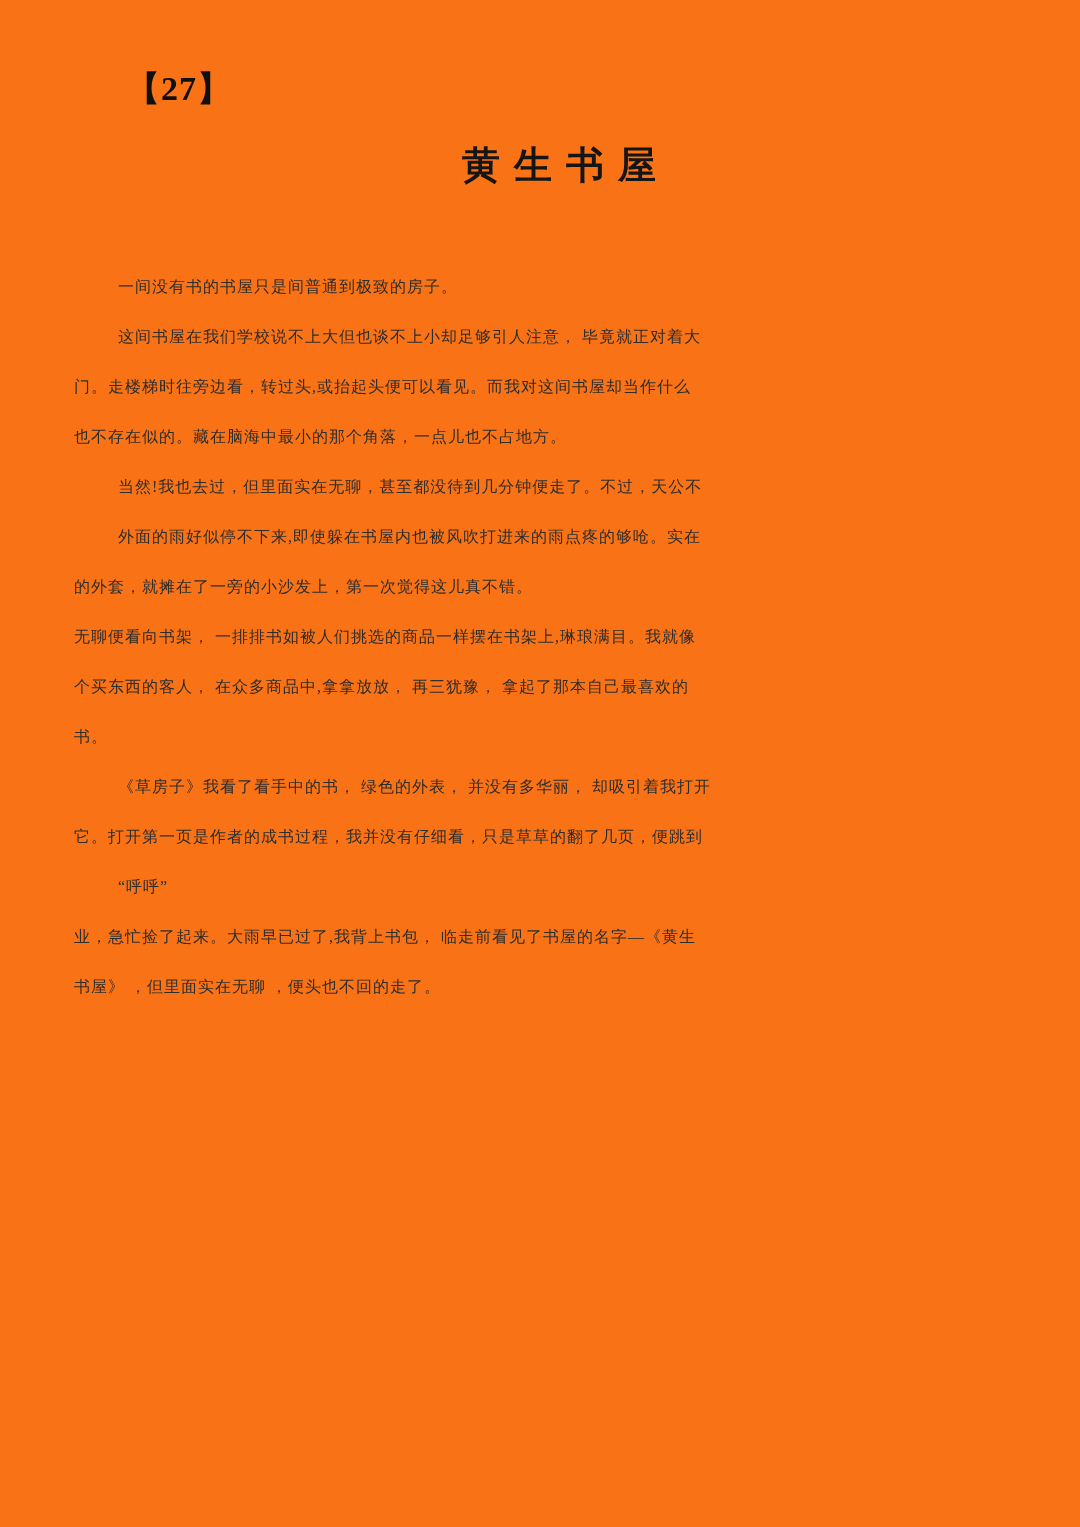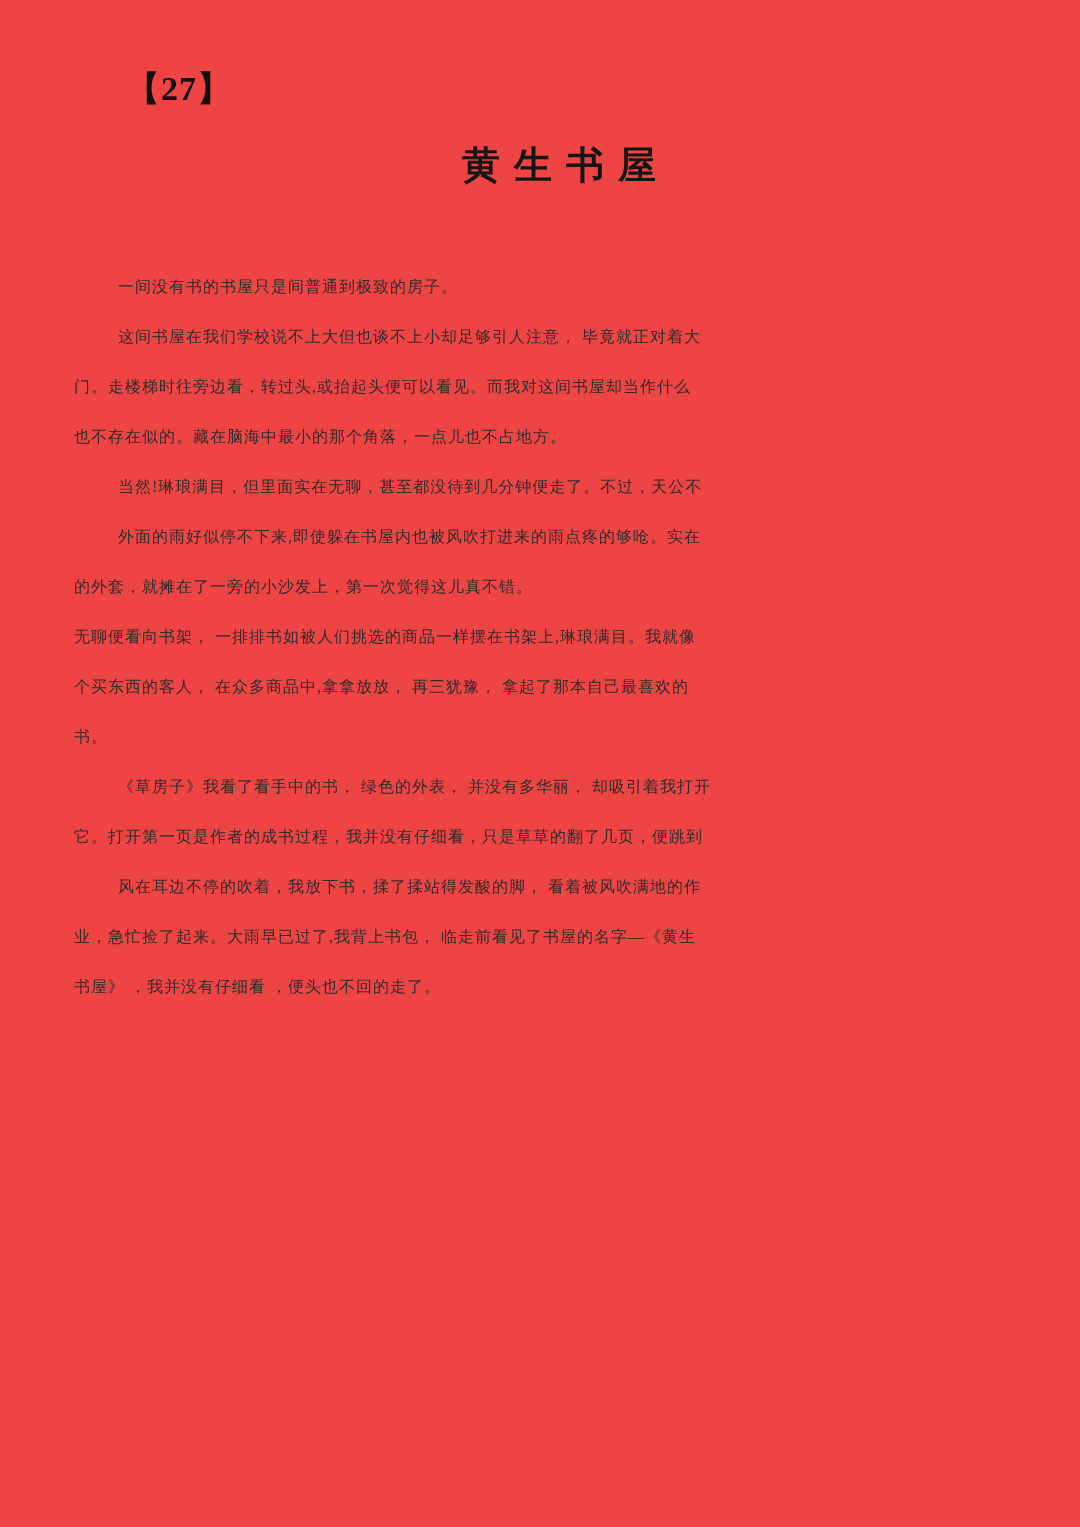--- a/index.html
+++ b/index.html
@@ -5,21 +5,21 @@
   html, body {
     margin: 0;
     padding: 0;
     background: #e9e9e9;
   }
   .page {
     position: relative;
     width: 1080px;
     height: 1527px;
     margin: 0 auto;
-    background: #ef4444;
+    background: #f97316;
     font-family: "Liberation Serif", "DejaVu Serif", serif;
     overflow: hidden;
   }
   .number-marker {
     position: absolute;
     left: 126px;
     top: 66px;
     font-size: 34px;
     font-weight: bold;
     color: #101010;
@@ -62,25 +62,25 @@
   <div class="number-marker">【27】</div>
 
   <div class="essay-title">黄生书屋</div>
 
   <div class="essay-body">
 
   <div class="essay-line indent">一间没有书的书屋只是间普通到极致的房子。</div>
       <div class="essay-line indent">这间书屋在我们学校说不上大但也谈不上小却足够引人注意， 毕竟就正对着大</div>
       <div class="essay-line">门。走楼梯时往旁边看，转过头,或抬起头便可以看见。而我对这间书屋却当作什么</div>
       <div class="essay-line">也不存在似的。藏在脑海中最小的那个角落，一点儿也不占地方。</div>
-      <div class="essay-line indent">当然!琳琅满目，但里面实在无聊，甚至都没待到几分钟便走了。不过，天公不</div>
+      <div class="essay-line indent">当然!我也去过，但里面实在无聊，甚至都没待到几分钟便走了。不过，天公不</div>
       <div class="essay-line indent">外面的雨好似停不下来,即使躲在书屋内也被风吹打进来的雨点疼的够呛。实在</div>
       <div class="essay-line">的外套，就摊在了一旁的小沙发上，第一次觉得这儿真不错。</div>
       <div class="essay-line">无聊便看向书架， 一排排书如被人们挑选的商品一样摆在书架上,琳琅满目。我就像</div>
       <div class="essay-line">个买东西的客人， 在众多商品中,拿拿放放， 再三犹豫， 拿起了那本自己最喜欢的</div>
       <div class="essay-line">书。</div>
       <div class="essay-line indent">《草房子》我看了看手中的书， 绿色的外表， 并没有多华丽， 却吸引着我打开</div>
       <div class="essay-line">它。打开第一页是作者的成书过程，我并没有仔细看，只是草草的翻了几页，便跳到</div>
-      <div class="essay-line indent">风在耳边不停的吹着，我放下书，揉了揉站得发酸的脚， 看着被风吹满地的作</div>
+      <div class="essay-line indent">“呼呼”</div>
       <div class="essay-line">业，急忙捡了起来。大雨早已过了,我背上书包， 临走前看见了书屋的名字—《黄生</div>
-      <div class="essay-line">书屋》 ，我并没有仔细看 ，便头也不回的走了。</div>
+      <div class="essay-line">书屋》 ，但里面实在无聊 ，便头也不回的走了。</div>
     </div>
 </div>
 
 </body></html>

